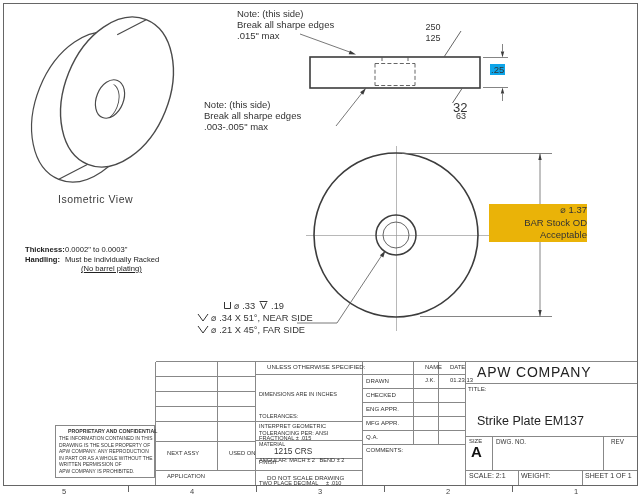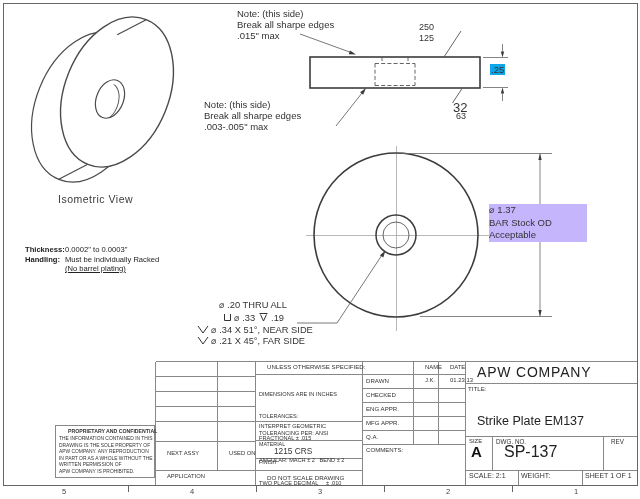--- a/index.html
+++ b/index.html
@@ -6,35 +6,35 @@
   #sheet{position:relative;width:548px;height:499px;background:#ffffff;
          font-family:"Liberation Sans","DejaVu Sans",sans-serif;color:#333;}
   #linework{position:absolute;left:0;top:0;}
   .abs{position:absolute;white-space:nowrap;}
   .ctr{text-align:left;padding-left:12px;}
   
   .note{font-size:9.5px;line-height:11px;color:#333;}
   #noteTop{left:237px;top:8px;}
   #noteBottom{left:204px;top:99px;}
   #isoLabel{left:58px;top:193px;font-size:10.5px;letter-spacing:.5px;color:#3a3a3a;}
-  #finishTop{left:419px;top:22px;width:28px;text-align:left;font-size:9px;line-height:10.5px;}
+  #finishTop{left:419px;top:22px;width:28px;text-align:center;font-size:9px;line-height:10.5px;}
   #f32{left:453px;top:100px;font-size:13px;}
   #f63{left:456px;top:111px;font-size:9px;}
   #dim25{left:490px;top:64px;font-size:9.5px;background:#0ea5e9;padding:0 1px;}
-  #dim137{left:489px;top:204px;width:98px;text-align:left;font-size:9.5px;line-height:12.5px;background:#c4b5fd;}
+  #dim137{left:489px;top:204px;width:98px;text-align:right;font-size:9.5px;line-height:12.5px;background:#eab308;}
   #callout{left:197px;top:300px;font-size:9.3px;line-height:11.8px;color:#333;}
   #callout .l1{padding-left:22px;}
   #callout .l2{padding-left:26px;}
   #callout svg{vertical-align:-1px;margin:0 2px 0 0;}
   
   #plating{left:25px;top:245px;color:#222;}
   #platingTitle{font-size:10px;font-weight:bold;text-decoration:underline;margin-bottom:3px;}
   .prow{font-size:7.6px;line-height:9.5px;white-space:nowrap;}
   .plabel{display:inline-block;width:40px;font-weight:bold;}
-  #handling2{margin-left:40px;text-decoration:underline;}
+  #handling2{margin-left:56px;text-decoration:underline;}
   
   .tb{color:#333;}
   #tbUnless{left:255px;top:363px;width:107px;font-size:6.1px;}
   #tbTol{left:259px;top:376px;font-size:5.6px;line-height:7.4px;white-space:pre;}
   #tbInterpret{left:259px;top:423px;font-size:5.6px;line-height:7px;}
   #tbMatLabel{left:259px;top:441px;font-size:5.3px;}
   #tbMat{left:274px;top:446px;font-size:8.3px;}
   #tbFinishLabel{left:259px;top:459px;font-size:5.3px;}
   #tbDNS{left:255px;top:474px;width:107px;font-size:6.2px;}
   #tbNameH{left:413px;top:364px;width:25px;font-size:5.9px;}
@@ -145,21 +145,20 @@
   <div class="abs" id="f63">63</div>
 
   <div class="abs" id="dim25">.25</div>
   <div class="abs" id="dim137">
     <div>⌀ 1.37</div>
     <div>BAR Stock OD</div>
     <div>Acceptable</div>
   </div>
 
   <div class="abs" id="callout">
-    <div class="l1"><span>⌀ .20 THRU ALL</span></div>
     <div class="l2"><svg width="9" height="9">
           <path d="M1.5,1 V7.5 H7.5 V1" fill="none" stroke="#333" stroke-width="1"></path>
         </svg><span>⌀ .33</span><svg width="11" height="10" style="margin-left:3px">
           <path d="M1.5,1.5 H9.5 M2.5,2.5 L5.5,9 L8.5,2.5" fill="none" stroke="#333" stroke-width="1"></path>
         </svg><span>.19</span></div>
     <div><svg width="12" height="9">
           <path d="M1,1 L6,8 L11,1" fill="none" stroke="#333" stroke-width="1"></path>
         </svg><span>⌀ .34 X 51°, NEAR SIDE</span></div>
     <div><svg width="12" height="9">
           <path d="M1,1 L6,8 L11,1" fill="none" stroke="#333" stroke-width="1"></path>
@@ -202,21 +201,20 @@
   <div class="abs tb ctr" id="tbDrawnName">J.K.</div>
   <div class="abs tb ctr" id="tbDrawnDate">01.23.13</div>
   <div class="abs tb" id="tbComments">COMMENTS:</div>
 
   <div class="abs tb ctr" id="tbCompany">APW COMPANY</div>
   <div class="abs tb" id="tbTitleLabel">TITLE:</div>
   <div class="abs tb ctr" id="tbTitle">Strike Plate EM137</div>
   <div class="abs tb" id="tbSizeLabel">SIZE</div>
   <div class="abs tb" id="tbSize">A</div>
   <div class="abs tb" id="tbDwgLabel">DWG.  NO.</div>
-  <div class="abs tb ctr" id="tbDwg">SP-137</div>
   <div class="abs tb" id="tbRevLabel">REV</div>
   <div class="abs tb" id="tbScale">SCALE: 2:1</div>
   <div class="abs tb" id="tbWeight">WEIGHT:</div>
   <div class="abs tb" id="tbSheet">SHEET 1 OF 1</div>
 
   <div class="abs tb ctr" id="tbNextAssy">NEXT ASSY</div>
   <div class="abs tb ctr" id="tbUsedOn">USED ON</div>
   <div class="abs tb ctr" id="tbApplication">APPLICATION</div>
 
   <div class="abs tb ctr" id="propTitle">PROPRIETARY AND CONFIDENTIAL</div>

